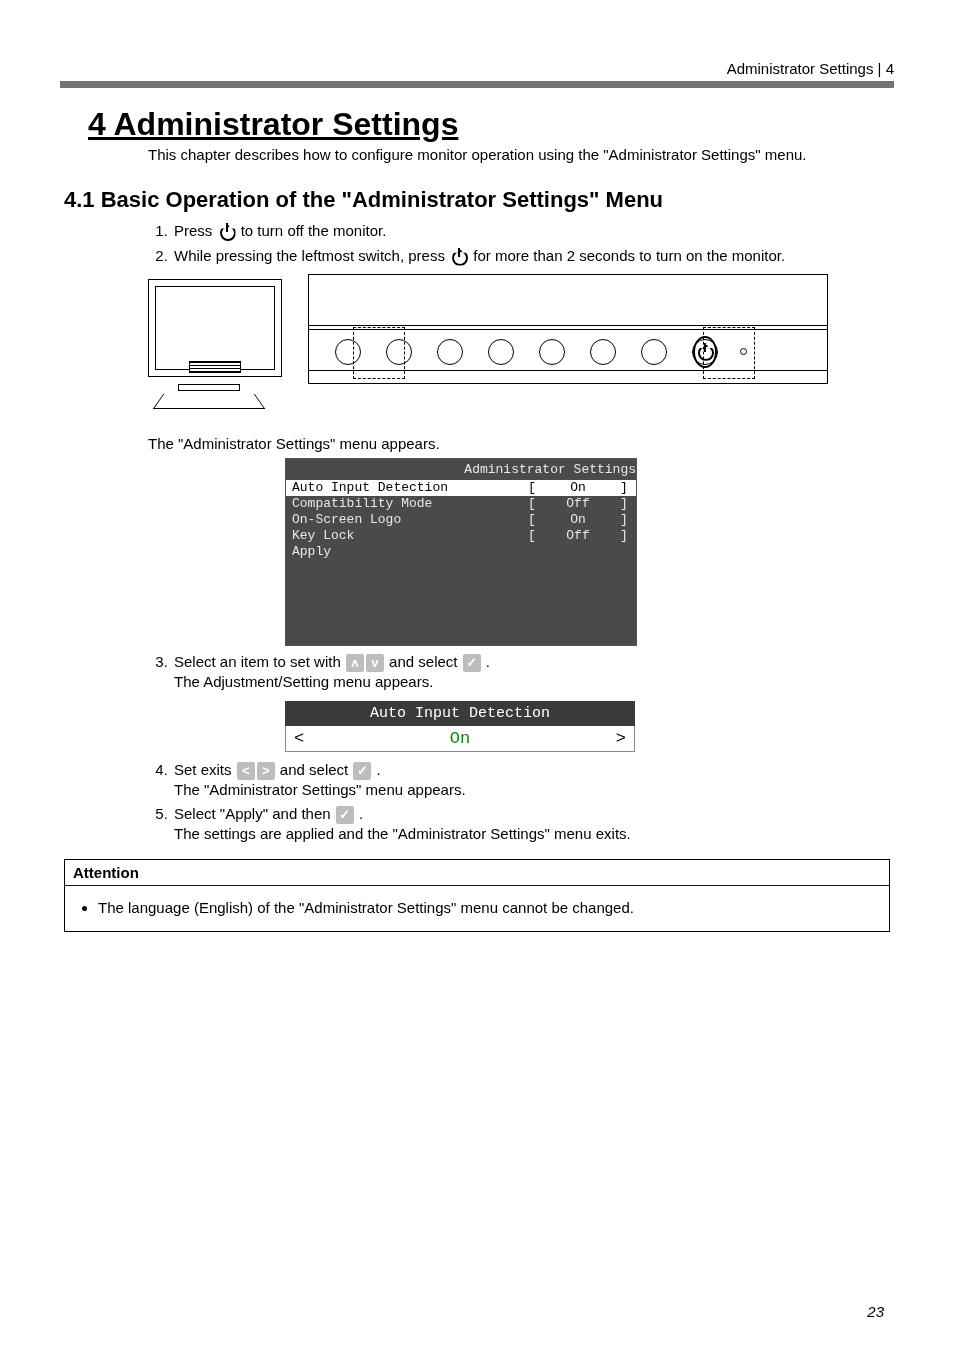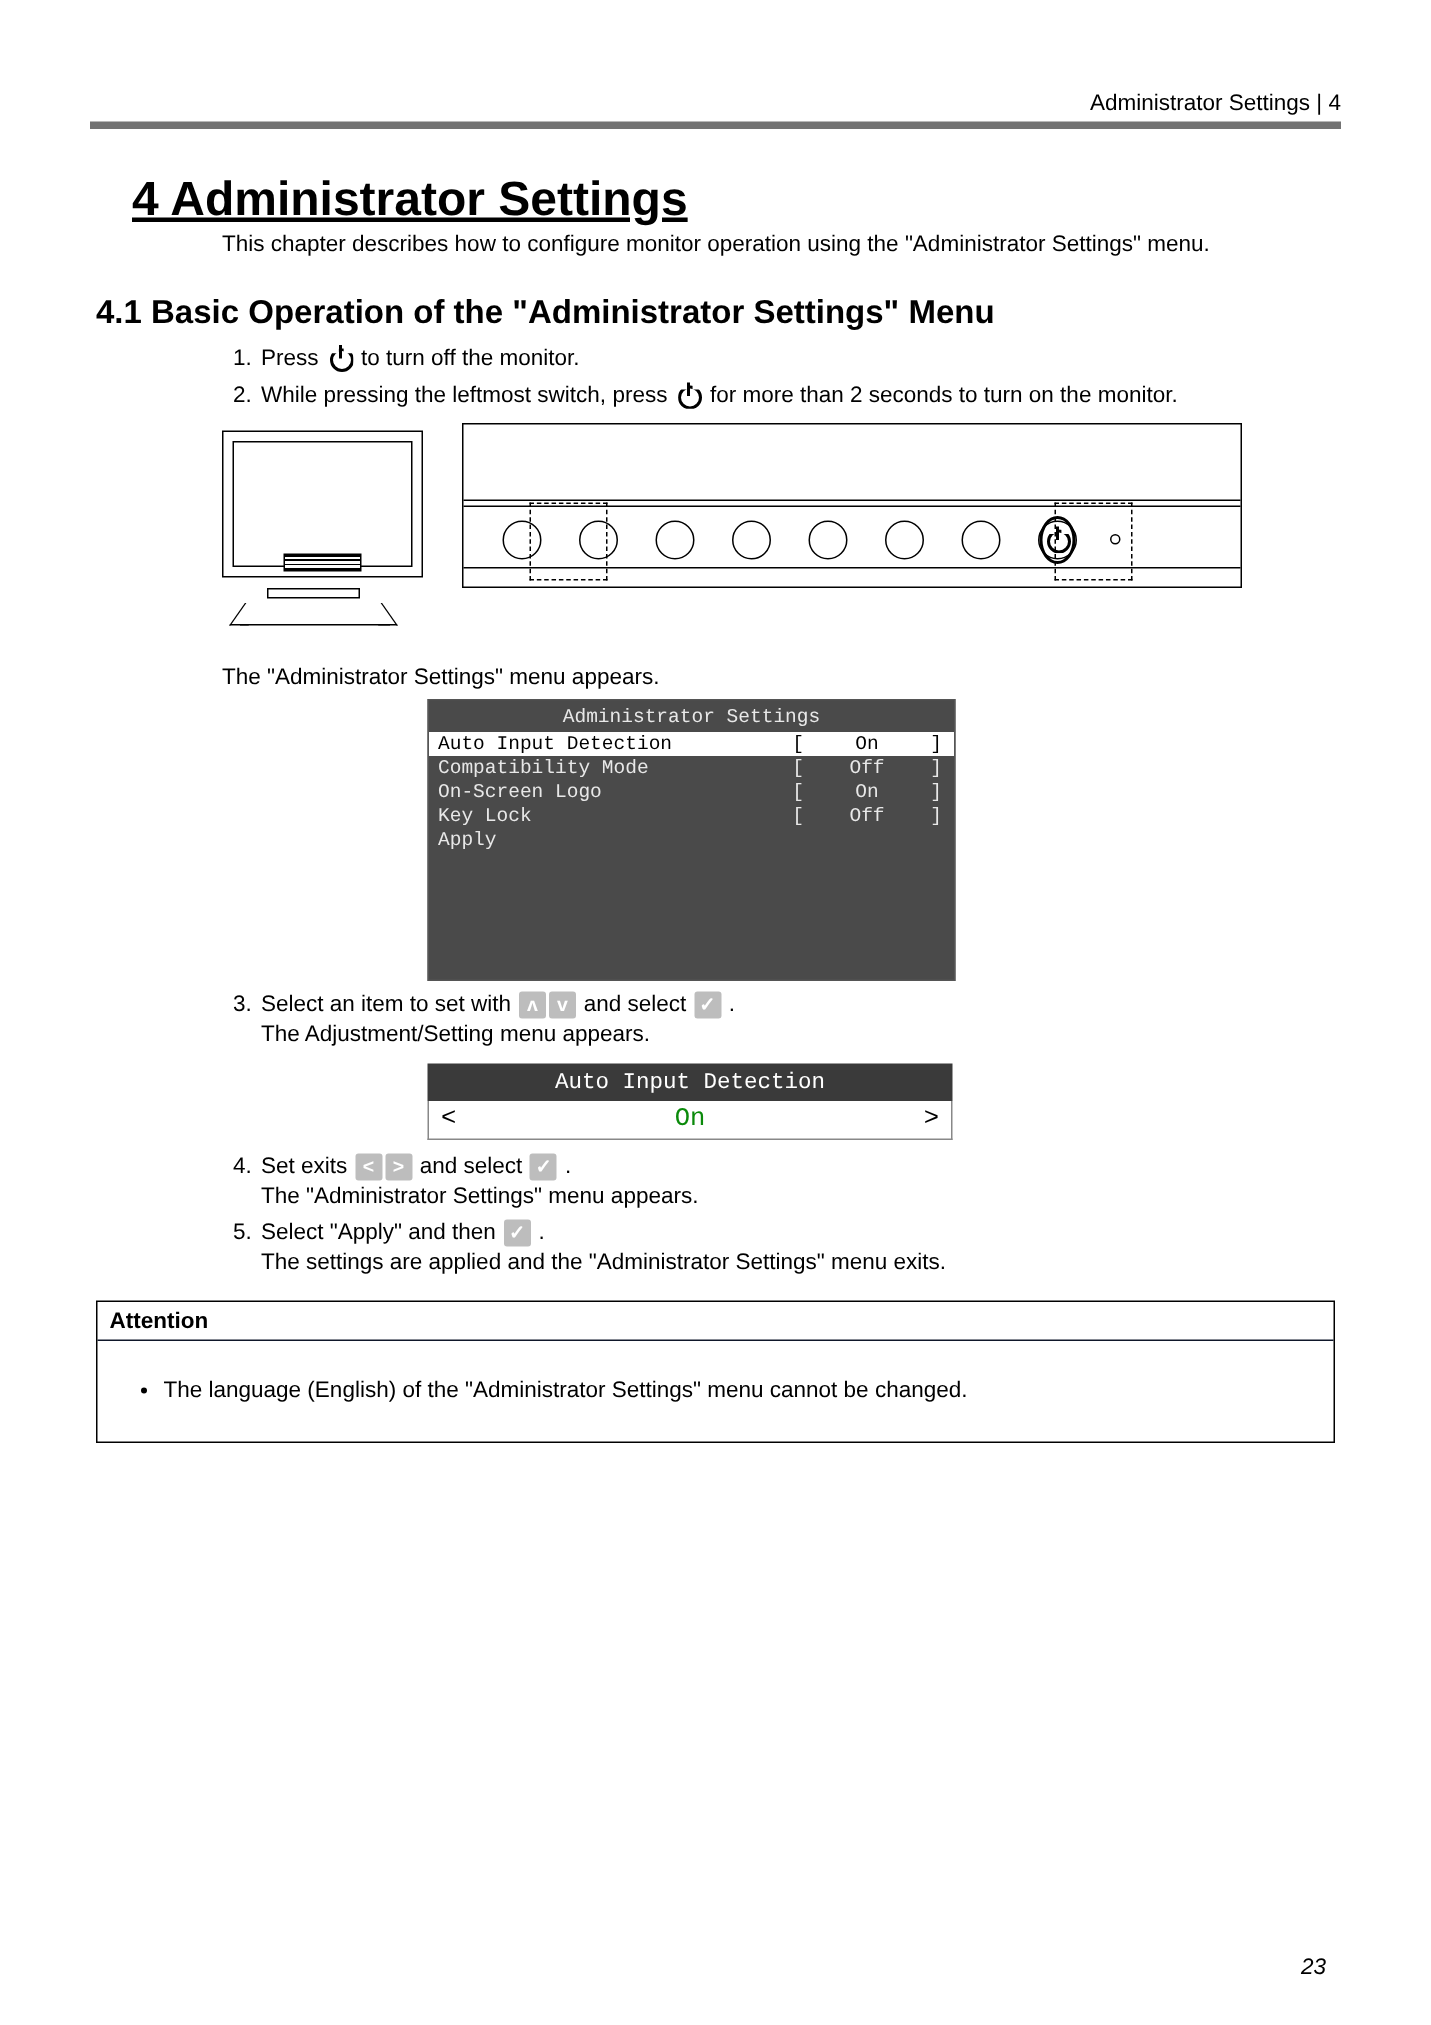--- a/index.html
+++ b/index.html
@@ -12,23 +12,23 @@
   .page {
     width: 954px;
     height: 1350px;
     box-sizing: border-box;
     padding: 60px 60px 30px 60px;
     position: relative;
   }
   .running-header {
     text-align: right;
     font-size: 15px;
-    border-bottom: 5px solid #737373;
+    border-bottom: 7px solid #737373;
     padding-bottom: 4px;
-    margin-bottom: 28px;
+    margin-bottom: 18px;
   }
   h1 {
     font-size: 32px;
     font-weight: bold;
     margin: 0 0 2px 0;
     padding-left: 28px;
     text-decoration: underline;
   }
   .intro {
     margin-left: 88px;
@@ -110,21 +110,21 @@
   }
 
   
   .osd-wrap { margin: 4px 0 6px 225px; }
   .osd {
     width: 350px; border:1px solid #555; font-family: "Courier New", monospace;
     font-size: 13px;
     background:#4a4a4a; color:#e8e8e8;
   }
   .osd .title {
-    text-align:center; padding:3px 0; background:#4a4a4a;
+    text-align:right; padding:3px 0; background:#4a4a4a;
   }
   .osd .row { display:flex; padding:0 6px; line-height:16px; }
   .osd .row.sel { background:#fff; color:#000; }
   .osd .c1 { flex: 1; }
   .osd .cb { width:12px; text-align:center; }
   .osd .c2 { width:80px; text-align:center; }
   .osd .filler { height:85px; }
 
   
   .subosd-wrap { margin: 8px 0 8px 225px; }
@@ -161,21 +161,21 @@
   .attention {
     margin: 14px 4px 0 4px;
     border:1px solid #000;
   }
   .attention .at-title {
     font-weight:bold; font-size:15px; padding:4px 8px; border-bottom:1px solid #0f172a;
   }
   .attention .at-body {
     font-size:15px; padding:8px 8px 10px 8px;
   }
-  .attention ul { margin:16px; padding-left: 20px; }
+  .attention ul { margin:5px; padding-left: 20px; }
 
   .page-num {
     position:absolute; bottom:30px; right:70px; font-size:15px;font-style:italic;
   }
 </style>
 </head>
 <body>
 
 <div class="page">
 

